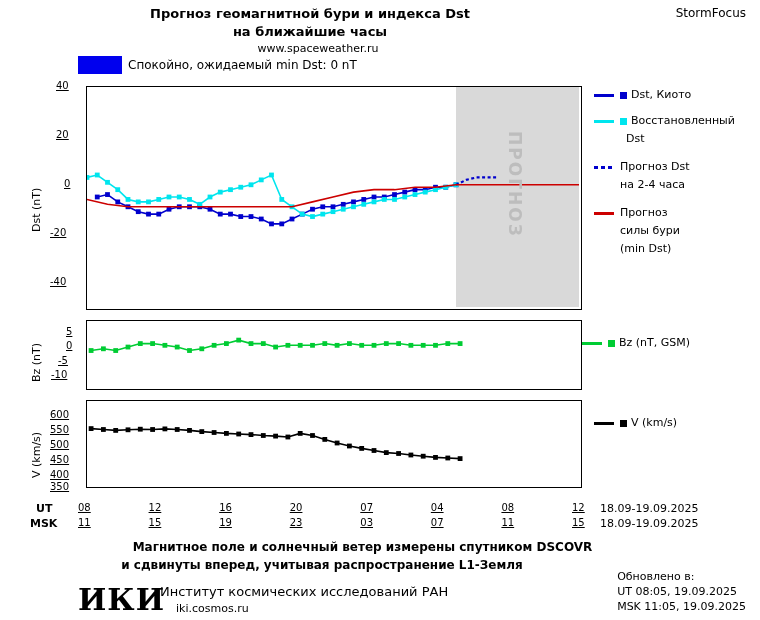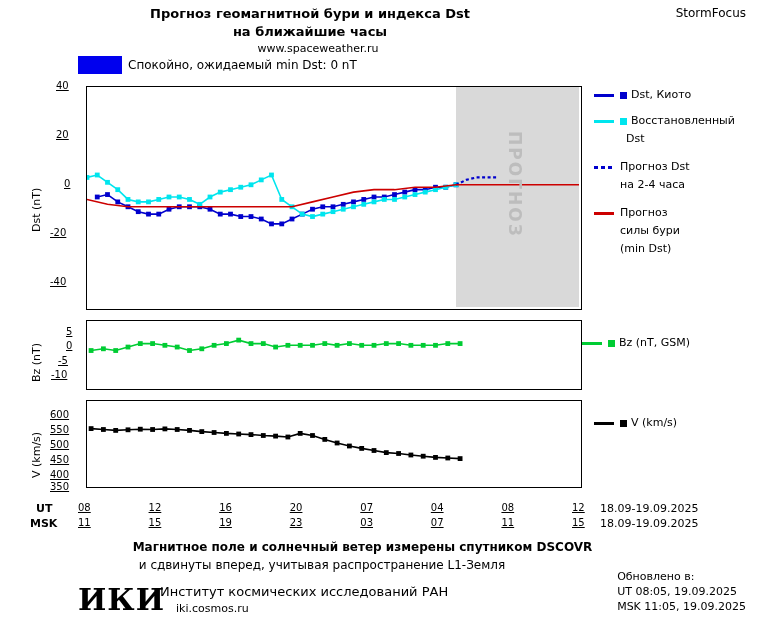--- a/index.html
+++ b/index.html
@@ -27,21 +27,21 @@
   .ylabel{position:absolute;transform:rotate(-90deg);transform-origin:left top;font-size:11px;}
 
   .tick{position:absolute;font-size:10px;text-decoration:underline;}
 
   
   .legrow{position:absolute;font-size:11px;}
   .swatch{display:inline-block;width:20px;height:3px;vertical-align:middle;margin-right:6px;}
   .sqmark{display:inline-block;width:7px;height:7px;vertical-align:middle;margin-right:4px;}
 
   .footer1{left:0;top:540px;width:725px;text-align:center;font-size:12px;font-weight:bold;}
-  .footer2{left:0;top:558px;width:644px;text-align:center;font-size:12px;font-weight:normal;}
+  .footer2{left:0;top:558px;width:644px;text-align:center;font-size:12px;font-weight:bold;}
 
   .iki{left:78px;top:582px;font-size:30px;font-weight:bold;letter-spacing:1px;font-family:"DejaVu Serif",serif;}
   .ikitxt1{left:160px;top:584px;font-size:13px;}
   .ikitxt2{left:176px;top:602px;font-size:11px;}
 
   .upd{right:14px;top:570px;text-align:left;font-size:11px;}
   .upd div{margin-bottom:2px;}
 
   .datelabel{font-size:11px;}
   .utrow{position:absolute;font-size:11px;font-weight:bold;}

